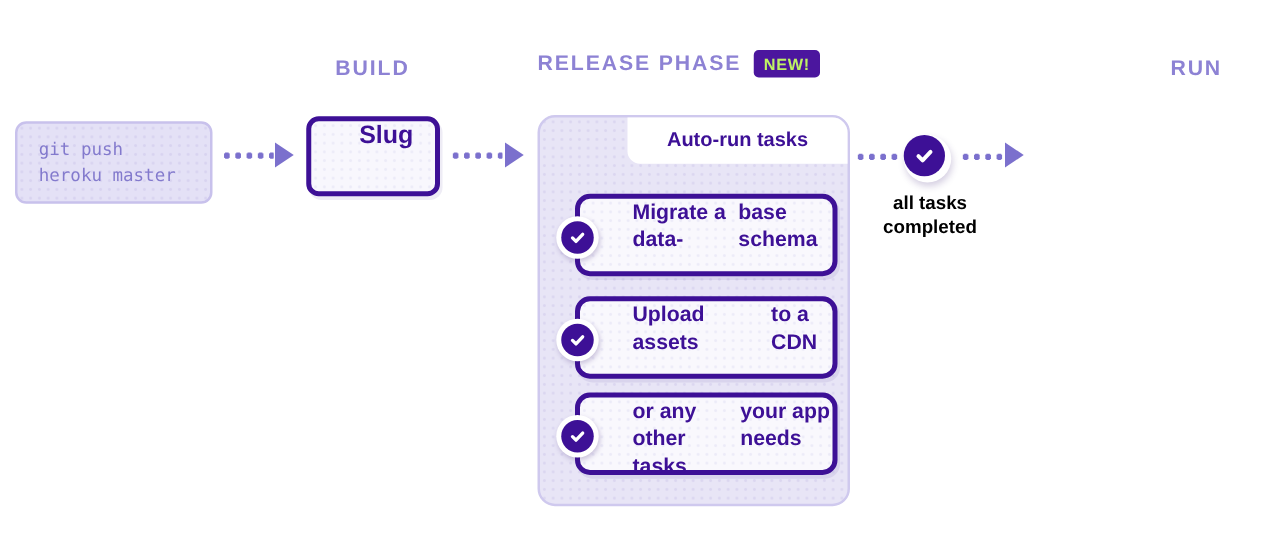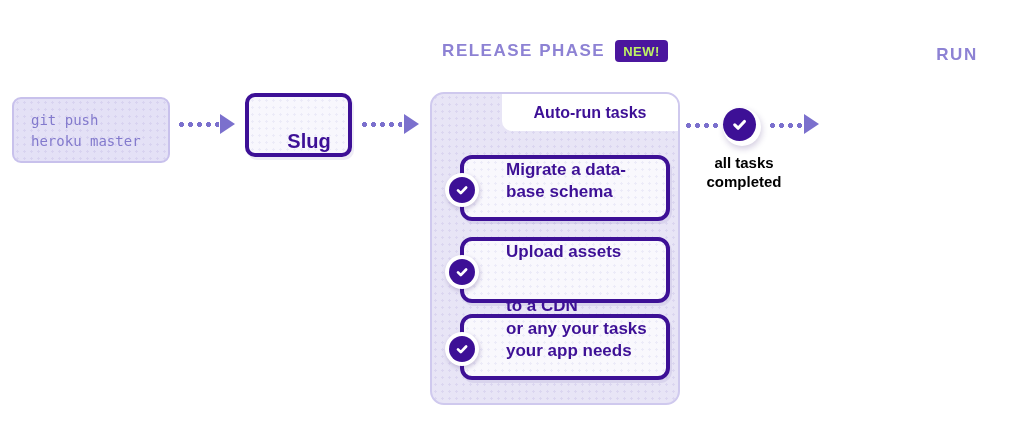--- a/index.html
+++ b/index.html
@@ -8,21 +8,21 @@
     position:relative; width:1024px; height:437px; background:#ffffff;
     overflow:hidden;
   }
   
   .stage-label {
     position:absolute; text-align:center;
     font-size:17px; font-weight:bold; letter-spacing:1.5px;
     color:#8d82d4;
   }
   .stage-header {
-    position:absolute; display:flex; align-items:center; justify-content:center; gap:10px;
+    position:absolute; display:flex; align-items:center; justify-content:flex-start; gap:10px;
   }
   .badge {
     background:#4b169e; color:#bef264; font-size:13px; font-weight:bold;
     letter-spacing:0.5px; padding:4px 8px 3px 8px; border-radius:4px;
   }
   
   .git-box {
     position:absolute; left:12px; top:97px; width:158px; height:66px;
     box-sizing:border-box; border:2px solid #c8c1ec; border-radius:9px;
     background-color:#e4e1f6;
@@ -32,21 +32,21 @@
     font-size:14px; line-height:21px;
     padding:11px 0 0 17px;
   }
   
   .node {
     position:absolute; box-sizing:border-box;
     border:4px solid #3d1096; border-radius:10px;
     background-color:#f8f7fd;
     background-image: radial-gradient(#ecebf8 1px, transparent 1.2px);
     background-size:7px 7px;
-    display:flex; align-items:flex-end; justify-content:center;
+    display:flex; align-items:flex-start; justify-content:center;
     color:#3d1096; font-weight:bold;
     box-shadow: 2px 3px 0 rgba(90,70,160,0.10);
     padding-left: 21px;
   }
   .node.slug { left:245px; top:93px; width:107px; height:64px; font-size:20px; }
   .node.release-live { left:830px; top:92px; width:184px; height:65px; font-size:20px; }
   
   .dots {
     position:absolute; height:5px;
     background-image: radial-gradient(circle, #7b70cd 2.4px, transparent 2.6px);
@@ -71,21 +71,21 @@
     background:#ffffff; border-radius:0 12px 0 10px;
     display:flex; align-items:center; justify-content:center;
     color:#3d1096; font-weight:bold; font-size:16px;
   }
   .task {
     position:absolute; left:28px; width:210px; height:66px;
     box-sizing:border-box; border:4px solid #3d1096; border-radius:12px;
     background-color:#f9f8fd;
     background-image: radial-gradient(#ecebf8 1px, transparent 1.2px);
     background-size:7px 7px;
-    display:flex; flex-direction:column; 
+    display:flex; flex-direction:row; justify-content:center;
     padding-left:42px;
     color:#3d1096; font-weight:bold; font-size:17px; line-height:22px;
     box-shadow: 2px 3px 0 rgba(90,70,160,0.10);
   }
   .task-check {
     position:absolute; left:-19px; top:14px; width:34px; height:34px;
     background:#ffffff; border-radius:50%;
     box-shadow: 1px 2px 4px rgba(60,30,120,0.25);
   }
   .task-check .inner {
@@ -109,20 +109,21 @@
     text-align:center; color:#000000; font-weight:bold;
     font-size:15px; line-height:19px;
   }
   svg.check { display:block; }
 </style>
 </head>
 <body>
 
 <div class="canvas">
 
+  <div class="stage-label" style="left:238px; top:45px; width:120px;">BUILD</div>
 
   <div class="stage-header" style="left:430px; top:40px; width:250px;">
     <span class="stage-label" style="position:static;">RELEASE PHASE</span>
     <span class="badge">NEW!</span>
   </div>
 
   <div class="stage-label" style="left:865px; top:45px; width:184px;">RUN</div>
 
   <div class="git-box">
     <div>git push</div>
@@ -167,21 +168,21 @@
     </div>
 
     <div class="task" style="top:220px;">
       <div class="task-check">
         <div class="inner">
           <svg class="check" width="16" height="16" viewBox="0 0 24 24">
             <path d="M6 12.5l4.2 4.2 8-8.5" fill="none" stroke="#ffffff" stroke-width="4" stroke-linecap="round" stroke-linejoin="round"></path>
           </svg>
         </div>
       </div>
-      <span>or any your tasks</span>
+      <span>or any other tasks</span>
       <span>your app needs</span>
     </div>
   </div>
 
   <div class="dots" style="left:684px; top:123px; width:36px;"></div>
 
   <div class="big-check">
     <div class="inner">
       <svg class="check" width="19" height="19" viewBox="0 0 24 24">
         <path d="M6 12.5l4.2 4.2 8-8.5" fill="none" stroke="#ffffff" stroke-width="4" stroke-linecap="round" stroke-linejoin="round"></path>

